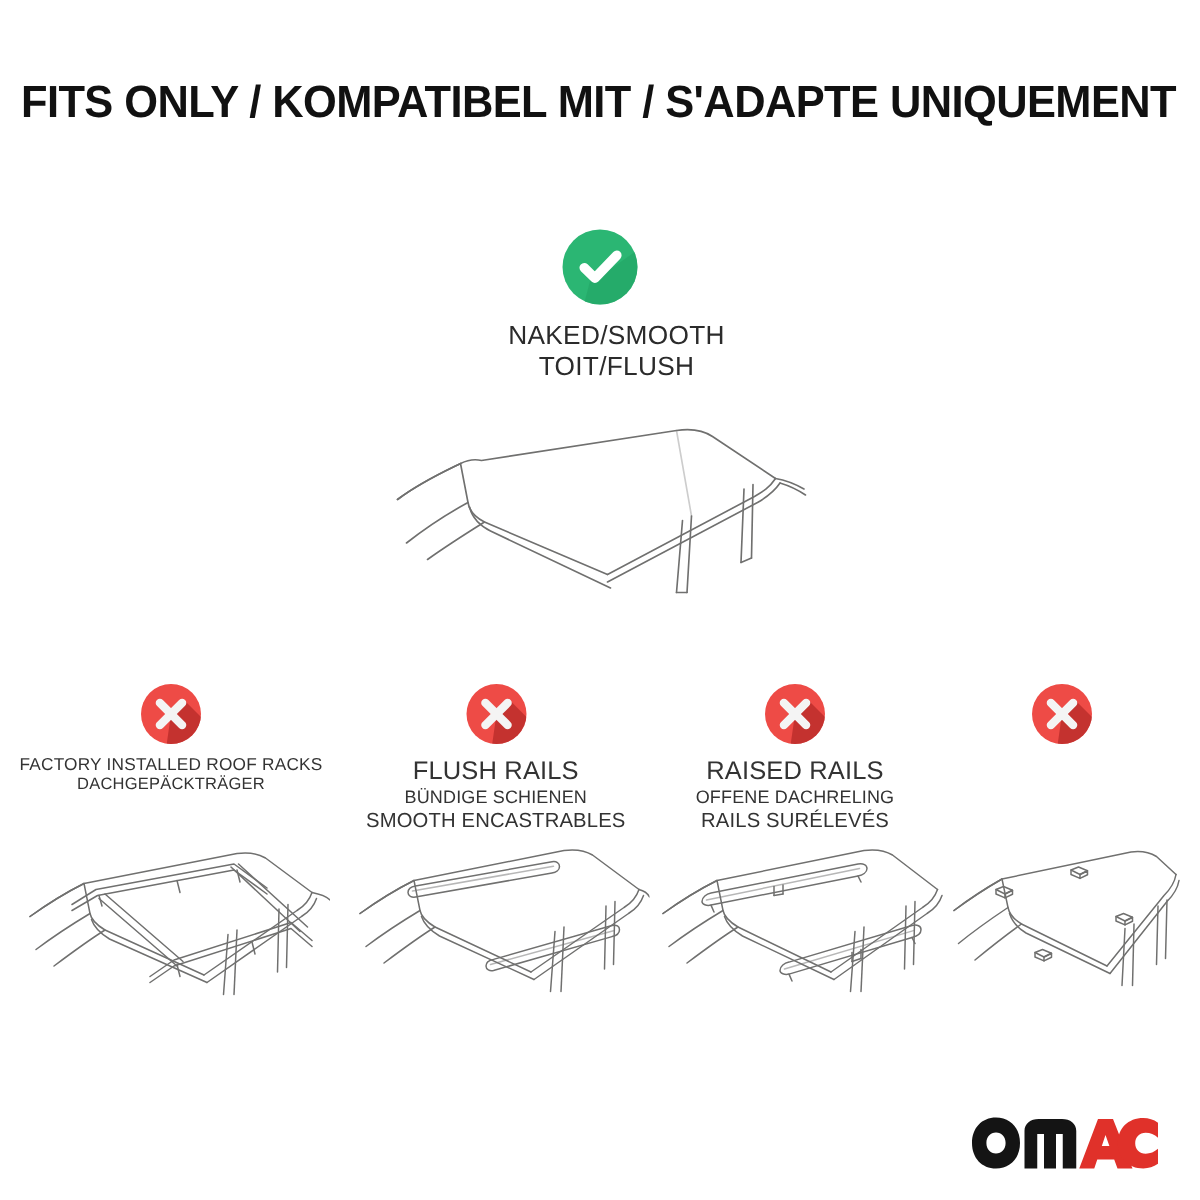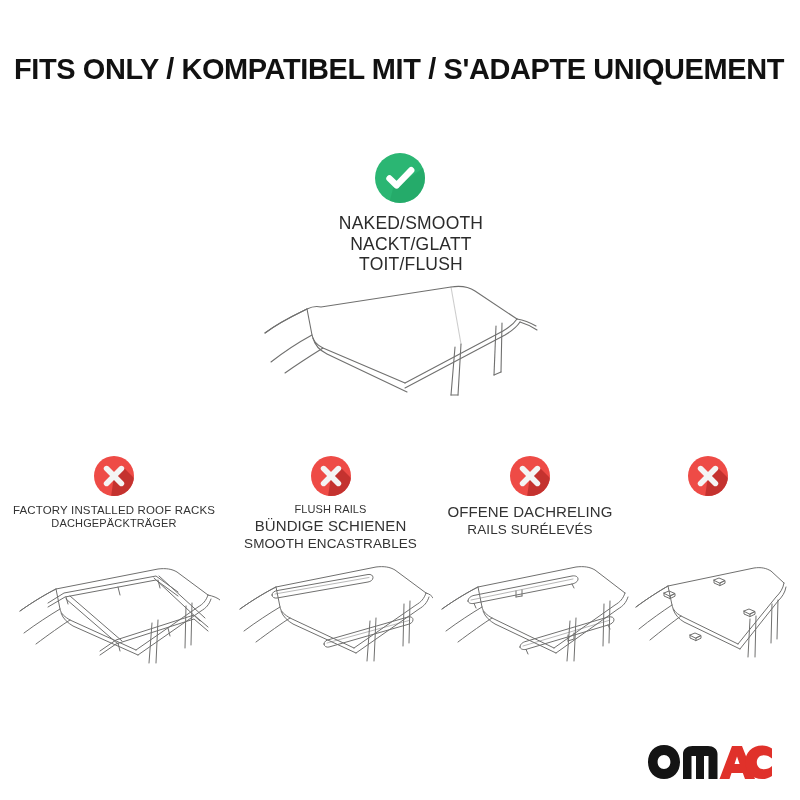--- a/index.html
+++ b/index.html
@@ -97,22 +97,22 @@
     margin: 0 auto;
   }
   .badge-x svg { display: block; }
 
   .x-labels {
     margin-top: 6px;
     color: #333333;
     line-height: 1.25;
     letter-spacing: 0.1px;
   }
-  .x-labels .l1 { font-size: 11px; }
-  .x-labels .l2 { font-size: 15px; }
+  .x-labels .l1 { font-size: 17px; }
+  .x-labels .l2 { font-size: 12px; }
   .x-labels .l3 { font-size: 13.5px; }
 
   
   .col-0 .x-labels .l1 { font-size: 11.5px; letter-spacing: 0.15px; }
   .col-0 .x-labels .l2 { font-size: 11px;   letter-spacing: 0.15px; }
   .col-0 .x-labels .l3 { font-size: 11px;   letter-spacing: 0.15px; }
 
   .col-roof {
     position: absolute;
     top: 96px;
@@ -151,21 +151,20 @@
       <circle cx="26" cy="26" r="25" fill="#2BB673"></circle>
       <g clip-path="url(#okClip)">
         <polygon points="21,29 25,33 52,14 52,52 15,52" fill="#21A263" opacity="0.55"></polygon>
       </g>
       <path d="M15.5 26.5 L22.6 33.4 L37.2 18.2" fill="none" stroke="#ffffff" stroke-width="6.4" stroke-linecap="round" stroke-linejoin="round"></path>
     </svg>
   </div>
 
   <div class="ok-labels">
     <div>NAKED/SMOOTH</div>
-    <div>NACKT/GLATT</div>
     <div>TOIT/FLUSH</div>
   </div>
 </div>
 
 <div class="roof-main">
   <svg viewBox="0 0 310 150" aria-hidden="true">
     <g fill="none" stroke="#70706f" stroke-width="1.1" stroke-linecap="round" stroke-linejoin="round">
 
       <path d="M10 58 C26 46 44 38 52 34 C58 31 62 31 66 32 L196 12 C206 10.5 214 12 220 16 L262 44"></path>
       <path d="M52 34 L57 60 C58 66 62 70 68 73 L150 108"></path>
@@ -318,20 +317,21 @@
         <g clip-path="url(#xc2)">
           <polygon points="21,21 30,12 42,24 42,42 18,42" fill="#B52A28" opacity="0.75"></polygon>
         </g>
         <g stroke="#f4f4f4" stroke-width="5.6" stroke-linecap="round">
           <line x1="13.6" y1="13.6" x2="28.4" y2="28.4"></line>
           <line x1="28.4" y1="13.6" x2="13.6" y2="28.4"></line>
         </g>
       </svg>
     </div>
     <div class="x-labels">
+      <div class="l1">RAISED RAILS</div>
       <div class="l2">OFFENE DACHRELING</div>
       <div class="l3">RAILS SURÉLEVÉS</div>
     </div>
     <div class="col-roof">
       <svg viewBox="0 0 200 140" aria-hidden="true">
         <g fill="none" stroke="#70706f" stroke-width="1" stroke-linecap="round" stroke-linejoin="round">
           <path d="M12 58 C26 48 40 40 48 36 L146 16 C154 15 160 16 165 19 L195 42"></path>
           <path d="M48 36 L52 56 C53 61 57 64 62 67 L124 97"></path>
           <path d="M124 97 L185 54 C190 51 193 48 195 42"></path>
           <path d="M126 102 L188 58 C193 55 196 52 198 46"></path>

